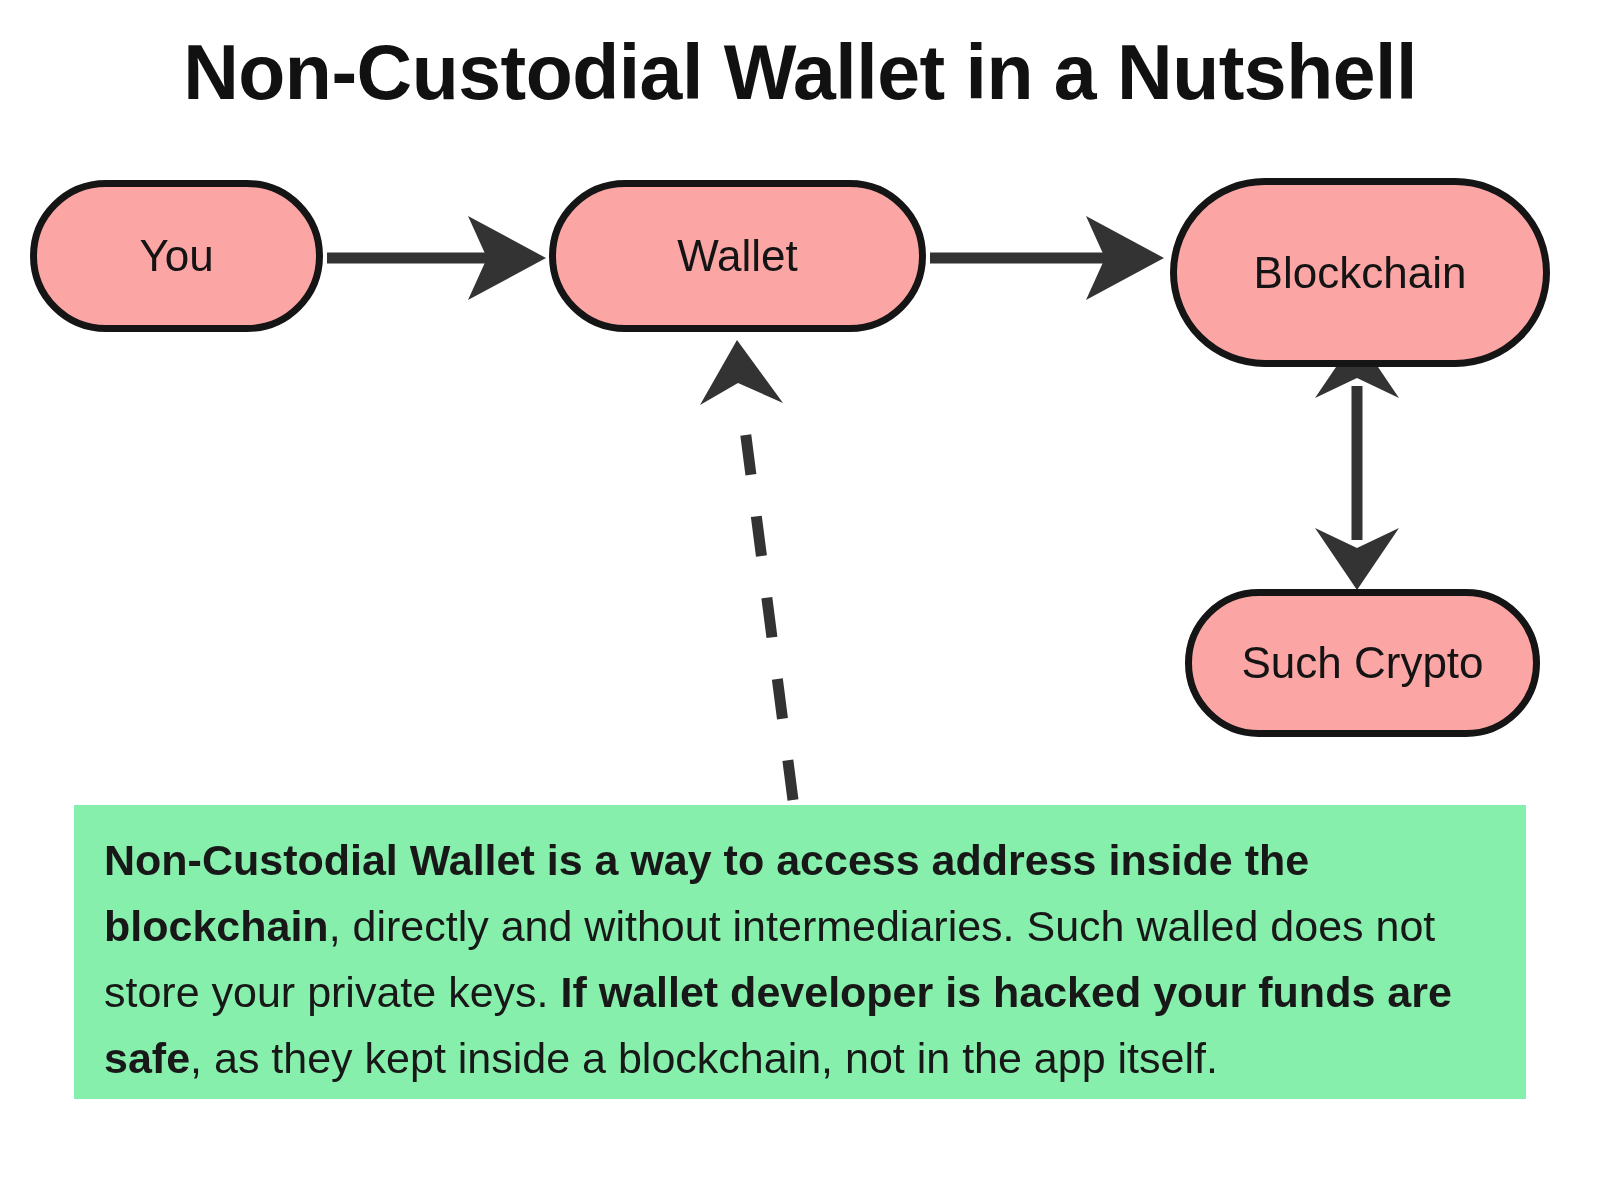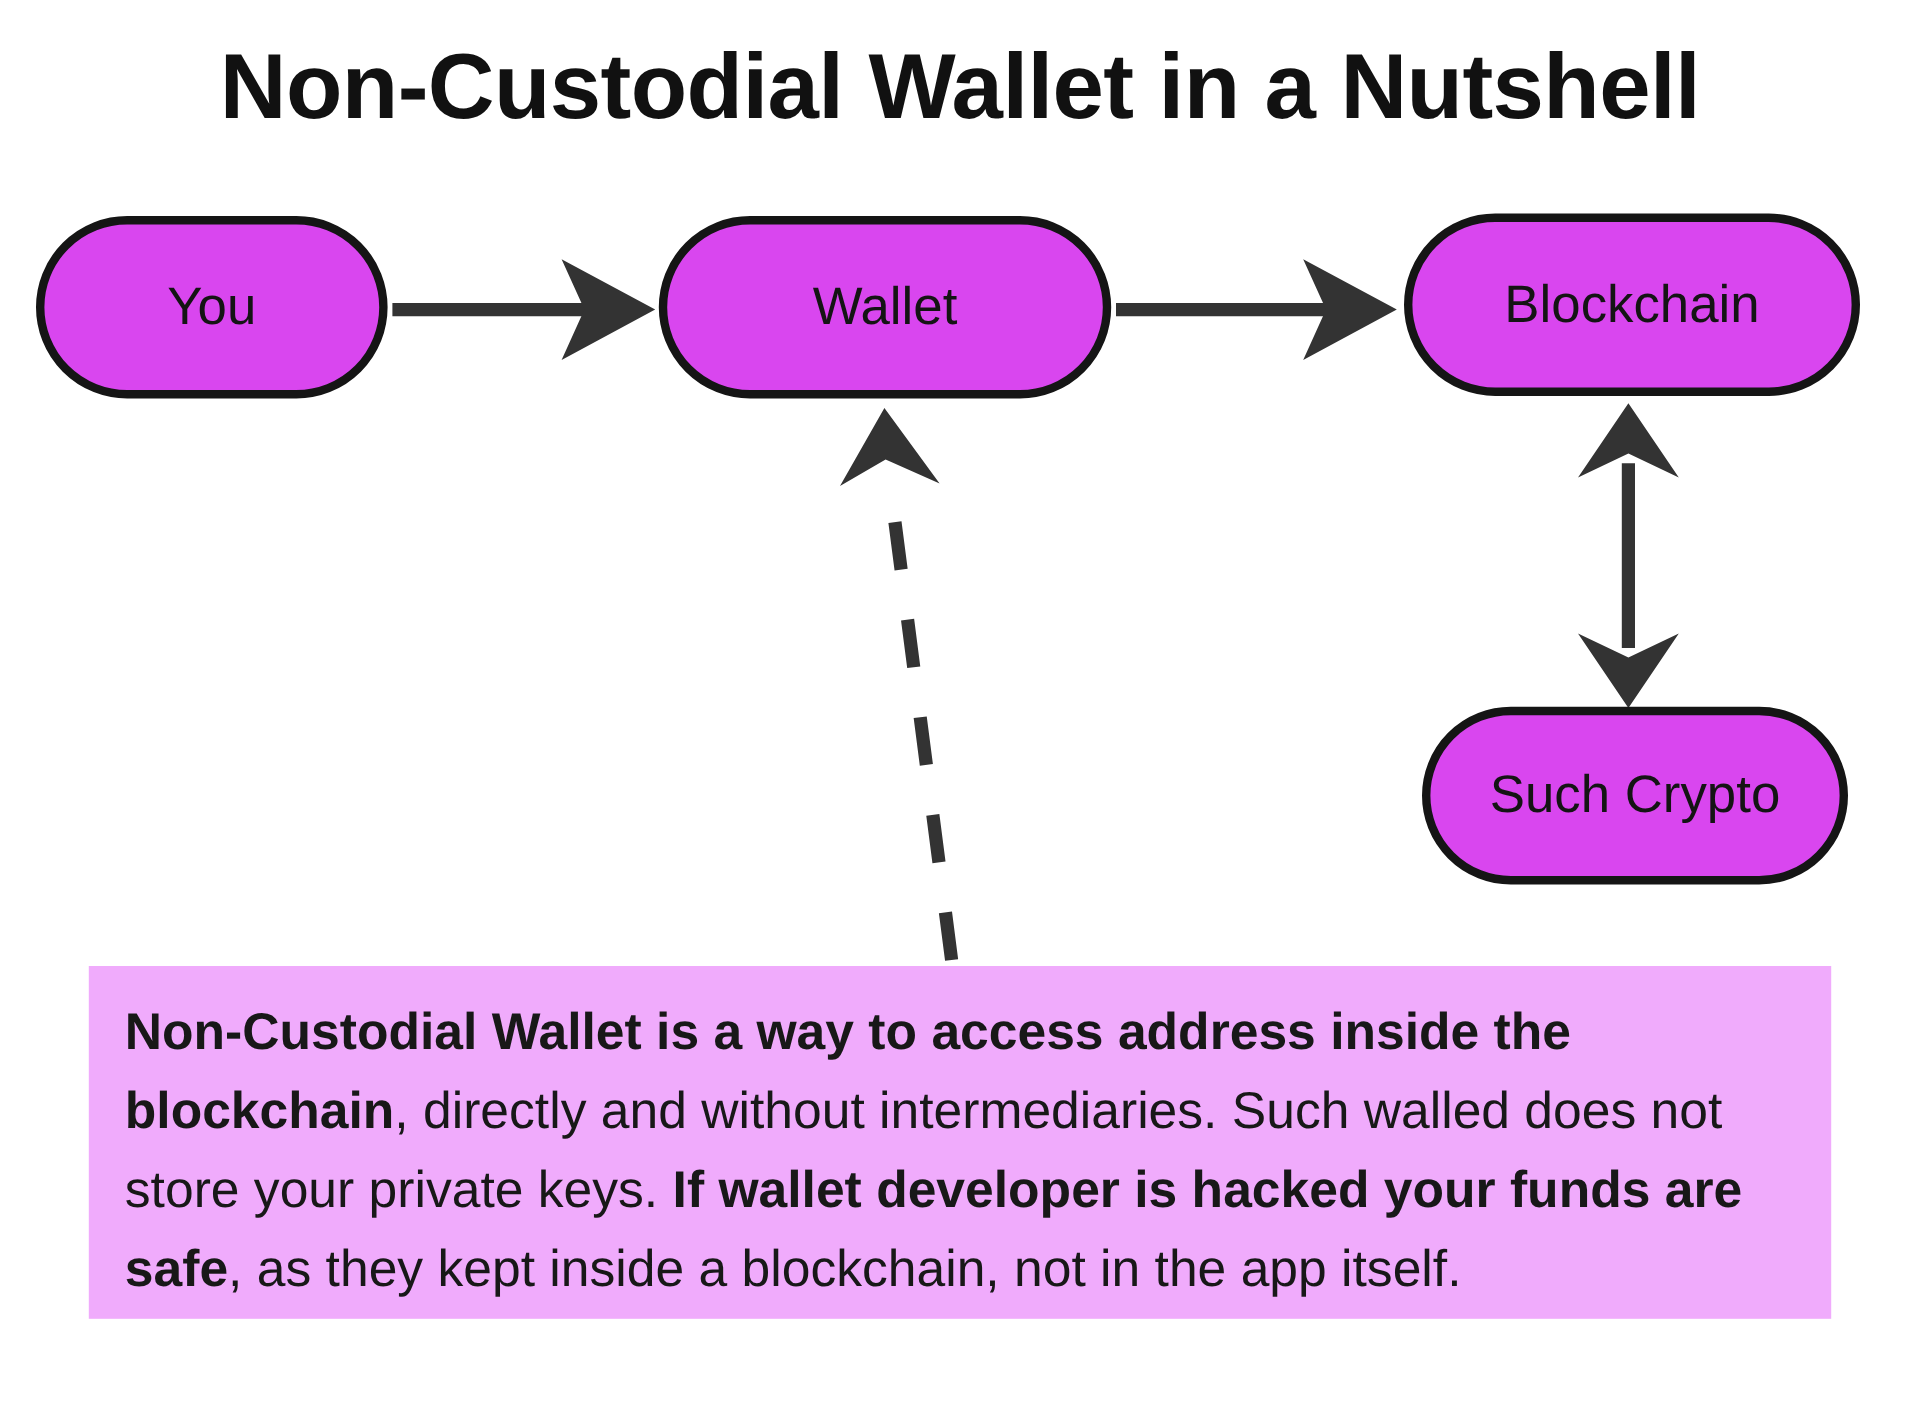--- a/index.html
+++ b/index.html
@@ -40,51 +40,51 @@
     top: 0;
     width: 1600px;
     height: 1188px;
     pointer-events: none;
   }
 
   
   .node {
     position: absolute;
     box-sizing: border-box;
-    background: #d946ef;
+    background: #fca5a5;
     border: 7px solid #151515;
     border-radius: 999px;
     display: flex;
     align-items: center;
     justify-content: center;
     z-index: 3;
   }
   .node-label {
     font-family: "Liberation Sans", sans-serif;
     font-size: 44px;
     font-weight: 400;
     color: #141414;
     line-height: 1;
     white-space: nowrap;
   }
 
   #node-you        { left: 30px;   top: 180px; width: 293px; height: 152px; }
   #node-wallet     { left: 549px;  top: 180px; width: 377px; height: 152px; text-align: right; }
-  #node-blockchain { left: 1170px; top: 178px; width: 380px; height: 152px; }
+  #node-blockchain { left: 1170px; top: 178px; width: 380px; height: 189px; }
   #node-your-crypto{ left: 1185px; top: 589px; width: 355px; height: 148px; }
 
   
   #description-box {
     position: absolute;
     left: 74px;
     top: 805px;
     width: 1452px;
     height: 294px;
     box-sizing: border-box;
-    background: #f0abfc;
+    background: #86efac;
     padding: 22px 30px 18px 30px;
     z-index: 4;
   }
   #description-text {
     font-family: "Liberation Sans", sans-serif;
     font-size: 43px;
     line-height: 66px;
     color: #181818;
     margin: 0;
   }

